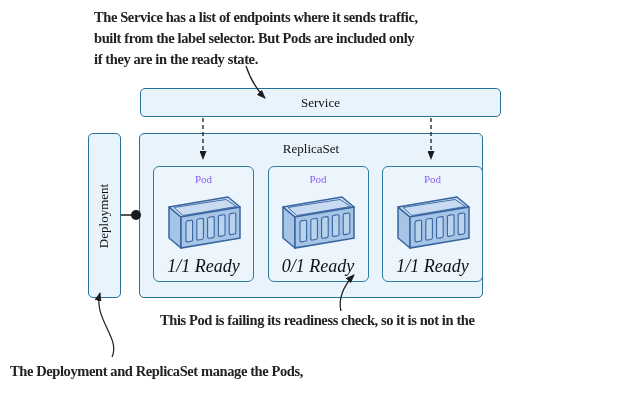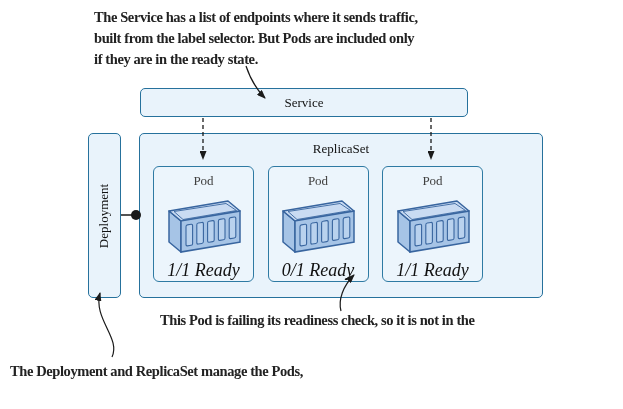--- a/index.html
+++ b/index.html
@@ -10,36 +10,36 @@
   
   .note {
     position:absolute; font-weight:bold; font-size:14.5px; line-height:21px;
     color:#222; letter-spacing:-0.4px; white-space:nowrap;
   }
   
   .box {
     position:absolute; background:#e9f3fb; border:1.5px solid #26719c;
     border-radius:5px; box-sizing:border-box;
   }
-  .service-box { left:140px; top:88px; width:328px; height:29px;
+  .service-box { left:140px; top:88px; width:361px; height:29px;
     display:flex; align-items:center; justify-content:center; }
-  .replicaset-box { left:139px; top:133px; width:404px; height:165px; }
+  .replicaset-box { left:139px; top:133px; width:344px; height:165px; }
   .replicaset-label { position:absolute; top:7px; left:0; width:100%;
     text-align:center; font-size:13px; color:#111; }
   .deployment-box { left:88px; top:133px; width:33px; height:165px;
     display:flex; align-items:center; justify-content:center; }
   .deployment-box .vtext { transform:rotate(-90deg); white-space:nowrap;
     font-size:13px; color:#111; }
   .pod-box {
     position:absolute; top:32px; width:101px; height:116px;
     background:#ecf5fc; border:1.4px solid #2e7aa3; border-radius:6px;
     box-sizing:border-box; display:flex; flex-direction:column; align-items:center;
   }
   .pod-1 { left:13px; } .pod-2 { left:127.5px; } .pod-3 { left:242px; }
-  .pod-label { margin-top:6px; font-size:13px; color:#404040; }
+  .pod-label { margin-top:6px; font-size:11px; color:#8b5cf6; }
   .pod-icon { margin-top:5px; }
   .pod-status { margin-top:4px; font-size:18px; font-style:italic; color:#111; }
   .diagram-label { font-size:13px; color:#111; }
   
   .overlay { position:absolute; left:0; top:0; width:623px; height:409px;
     pointer-events:none; z-index:5; }
 </style>
 </head>
 <body>
 

